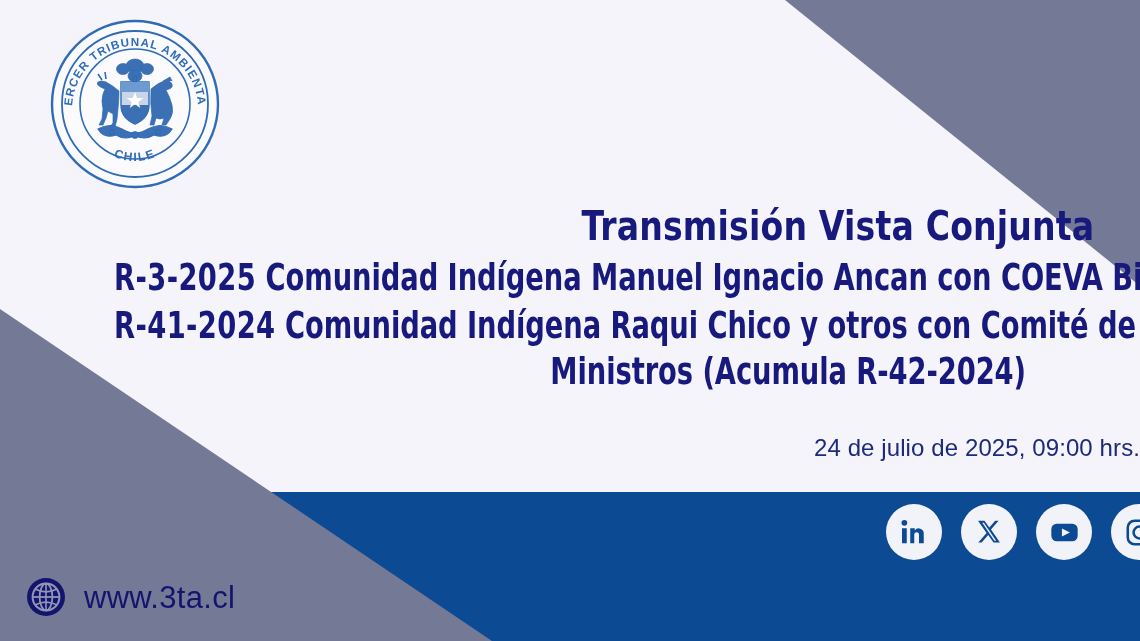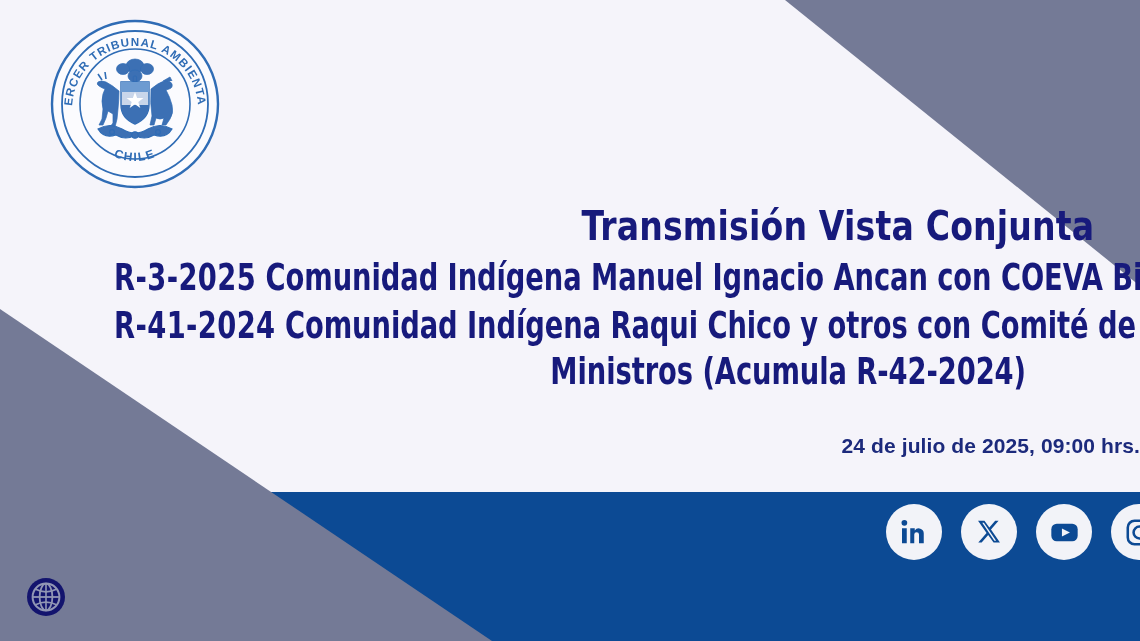--- a/index.html
+++ b/index.html
@@ -70,22 +70,22 @@
   #case-line-2 { padding-top: 10px; }
   #case-line-3 { padding-top: 8px; }
   .case-id {
     letter-spacing: 0.5px;
   }
   #datetime-line {
     margin: 0;
     padding-top: 44px;
     color: #1c2a7c;
     font-family: "Liberation Sans", sans-serif;
-    font-size: 21px;
-    font-weight: 700;
+    font-size: 24px;
+    font-weight: 400;
     letter-spacing: 0.1px;
     white-space: nowrap;
   }
 
   
   #social-bar {
     position: absolute;
     left: 886px;
     top: 504px;
     display: flex;
@@ -259,15 +259,16 @@
       <svg width="40" height="40" viewBox="0 0 40 40" xmlns="http://www.w3.org/2000/svg">
         <circle cx="20" cy="20" r="19" fill="#13146e"></circle>
         <circle cx="20" cy="20" r="13.4" fill="none" stroke="#9196b4" stroke-width="2"></circle>
         <ellipse cx="20" cy="20" rx="6.4" ry="13.4" fill="none" stroke="#9196b4" stroke-width="1.8"></ellipse>
         <line x1="6.6" y1="20" x2="33.4" y2="20" stroke="#9196b4" stroke-width="1.8"></line>
         <path d="M 9.6 12.3 Q 20 17.4 30.4 12.3" fill="none" stroke="#9196b4" stroke-width="1.6"></path>
         <path d="M 9.6 27.7 Q 20 22.6 30.4 27.7" fill="none" stroke="#9196b4" stroke-width="1.6"></path>
         <line x1="20" y1="6.6" x2="20" y2="33.4" stroke="#9196b4" stroke-width="1.6"></line>
       </svg>
     </span>
+    <span id="website-label">www.3ta.cl</span>
   </div>
 
 </div>
 
 </body></html>

